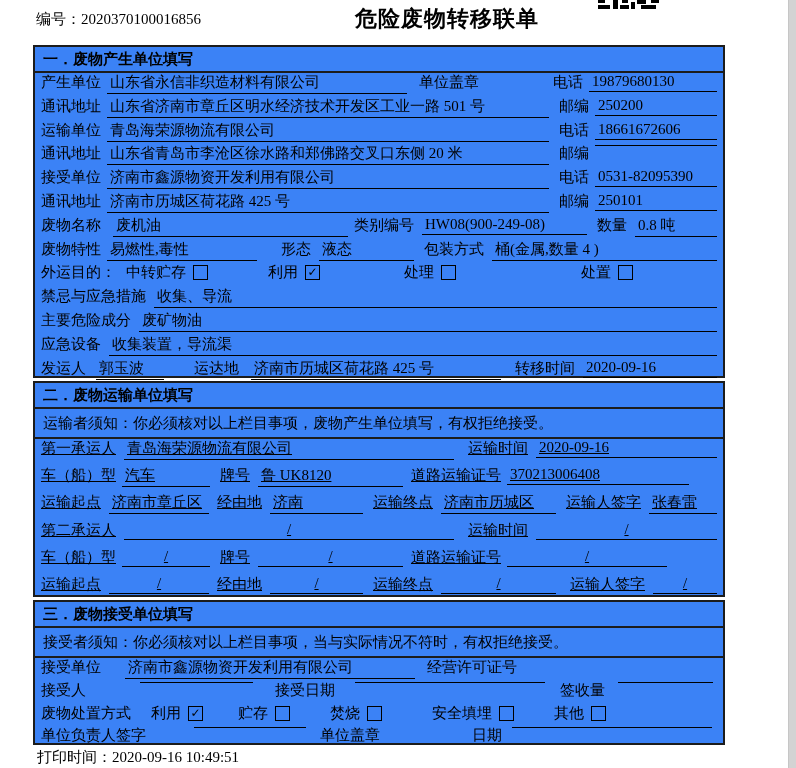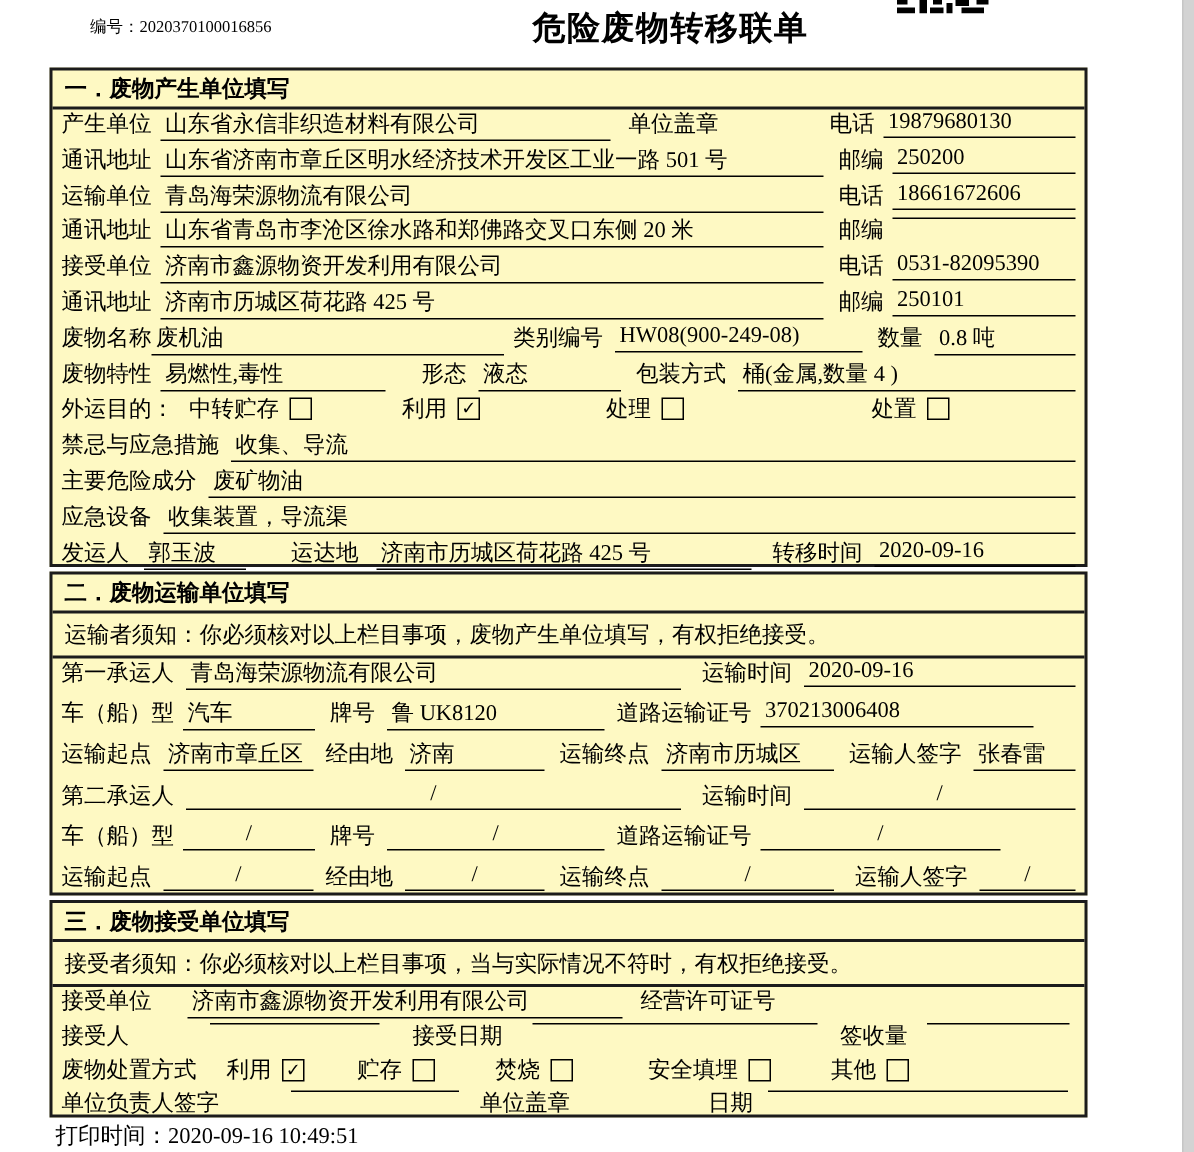--- a/index.html
+++ b/index.html
@@ -1,39 +1,39 @@
 <!DOCTYPE html>
 <html><head>
 <meta charset="utf-8">
 <style>
   html,body{margin:0;padding:0;}
   body{
     width:796px;height:768px;background:#ffffff;position:relative;overflow:hidden;
     font-family:"Liberation Serif","DejaVu Serif",serif;color:#000;
   }
-  .hdr-serial{position:absolute;left:36px;top:10px;font-size:11px;margin-left:24px;}
+  .hdr-serial{position:absolute;left:36px;top:10px;font-size:15px;}
   .doc-title{position:absolute;left:447px;top:4px;transform:translateX(-50%);
     font-size:22px;font-weight:bold;letter-spacing:1px;white-space:nowrap;}
   .qr{position:absolute;left:598px;top:0;width:64px;height:9px;}
   .vstrip{position:absolute;right:0;top:0;width:7px;height:768px;background:#d3d3d3;border-left:1px solid #c6c6c6;}
-  .box{position:absolute;left:33px;width:692px;border:2px solid #1c1c1c;background:#fef9c3;box-sizing:border-box;}
+  .box{position:absolute;left:33px;width:692px;border:2px solid #1c1c1c;background:#3b82f6;box-sizing:border-box;}
   .sechdr{font-weight:bold;font-size:15px;padding:3px 8px 2px 8px;border-bottom:2px solid #1c1c1c;}
   .notice{font-size:15px;padding:0 8px;border-bottom:2px solid #1c1c1c;display:flex;align-items:center;}
   .row{display:flex;align-items:flex-start;padding:0 6px;font-size:15px;white-space:nowrap;box-sizing:border-box;}
   .lbl{flex:none;}
   .u{border-bottom:1px solid #000;display:inline-block;padding:0 3px 1px 3px;box-sizing:border-box;overflow:hidden;}
   .fill{flex:1;}
   .c{text-align:center;}
   .cb{display:inline-block;width:13px;height:13px;border:1.5px solid #000;margin-left:7px;
       font-size:12px;line-height:12px;text-align:center;vertical-align:-2px;
       font-family:"DejaVu Sans",sans-serif;font-weight:bold;}
   .opt{display:inline-flex;align-items:center;}
   .footer{position:absolute;left:37px;top:748px;font-size:15px;}
   .s1 .row{height:23.8px;}
-  .s2 .row{height:27.2px;}
+  .s2 .row{height:27.2px;text-decoration:underline;}
   .s2 .notice{height:28px;}
   .s3 .row{height:22.8px;}
   .s3 .notice{height:28px;}
 </style>
 </head>
 <body>
 
 <div class="vstrip"></div>
 
 <div class="hdr-serial">
@@ -93,21 +93,21 @@
 
   <div class="row">
     <span class="lbl">通讯地址</span>
     <span class="u" style="width:442px;margin-left:6px">济南市历城区荷花路 425 号</span>
     <span class="lbl" style="margin-left:10px">邮编</span>
     <span class="u fill" style="margin-left:6px">250101</span>
   </div>
 
   <div class="row">
     <span class="lbl">废物名称</span>
-    <span class="u" style="width:235px;margin-left:0">废机油</span>
+    <span class="u" style="width:235px;margin-left:12px">废机油</span>
     <span class="lbl" style="margin-left:6px">类别编号</span>
     <span class="u" style="width:165px;margin-left:8px">HW08(900-249-08)</span>
     <span class="lbl" style="margin-left:10px">数量</span>
     <span class="u fill" style="margin-left:8px">0.8 吨</span>
   </div>
 
   <div class="row">
     <span class="lbl">废物特性</span>
     <span class="u" style="width:150px;margin-left:6px">易燃性,毒性</span>
     <span class="lbl" style="margin-left:24px">形态</span>

